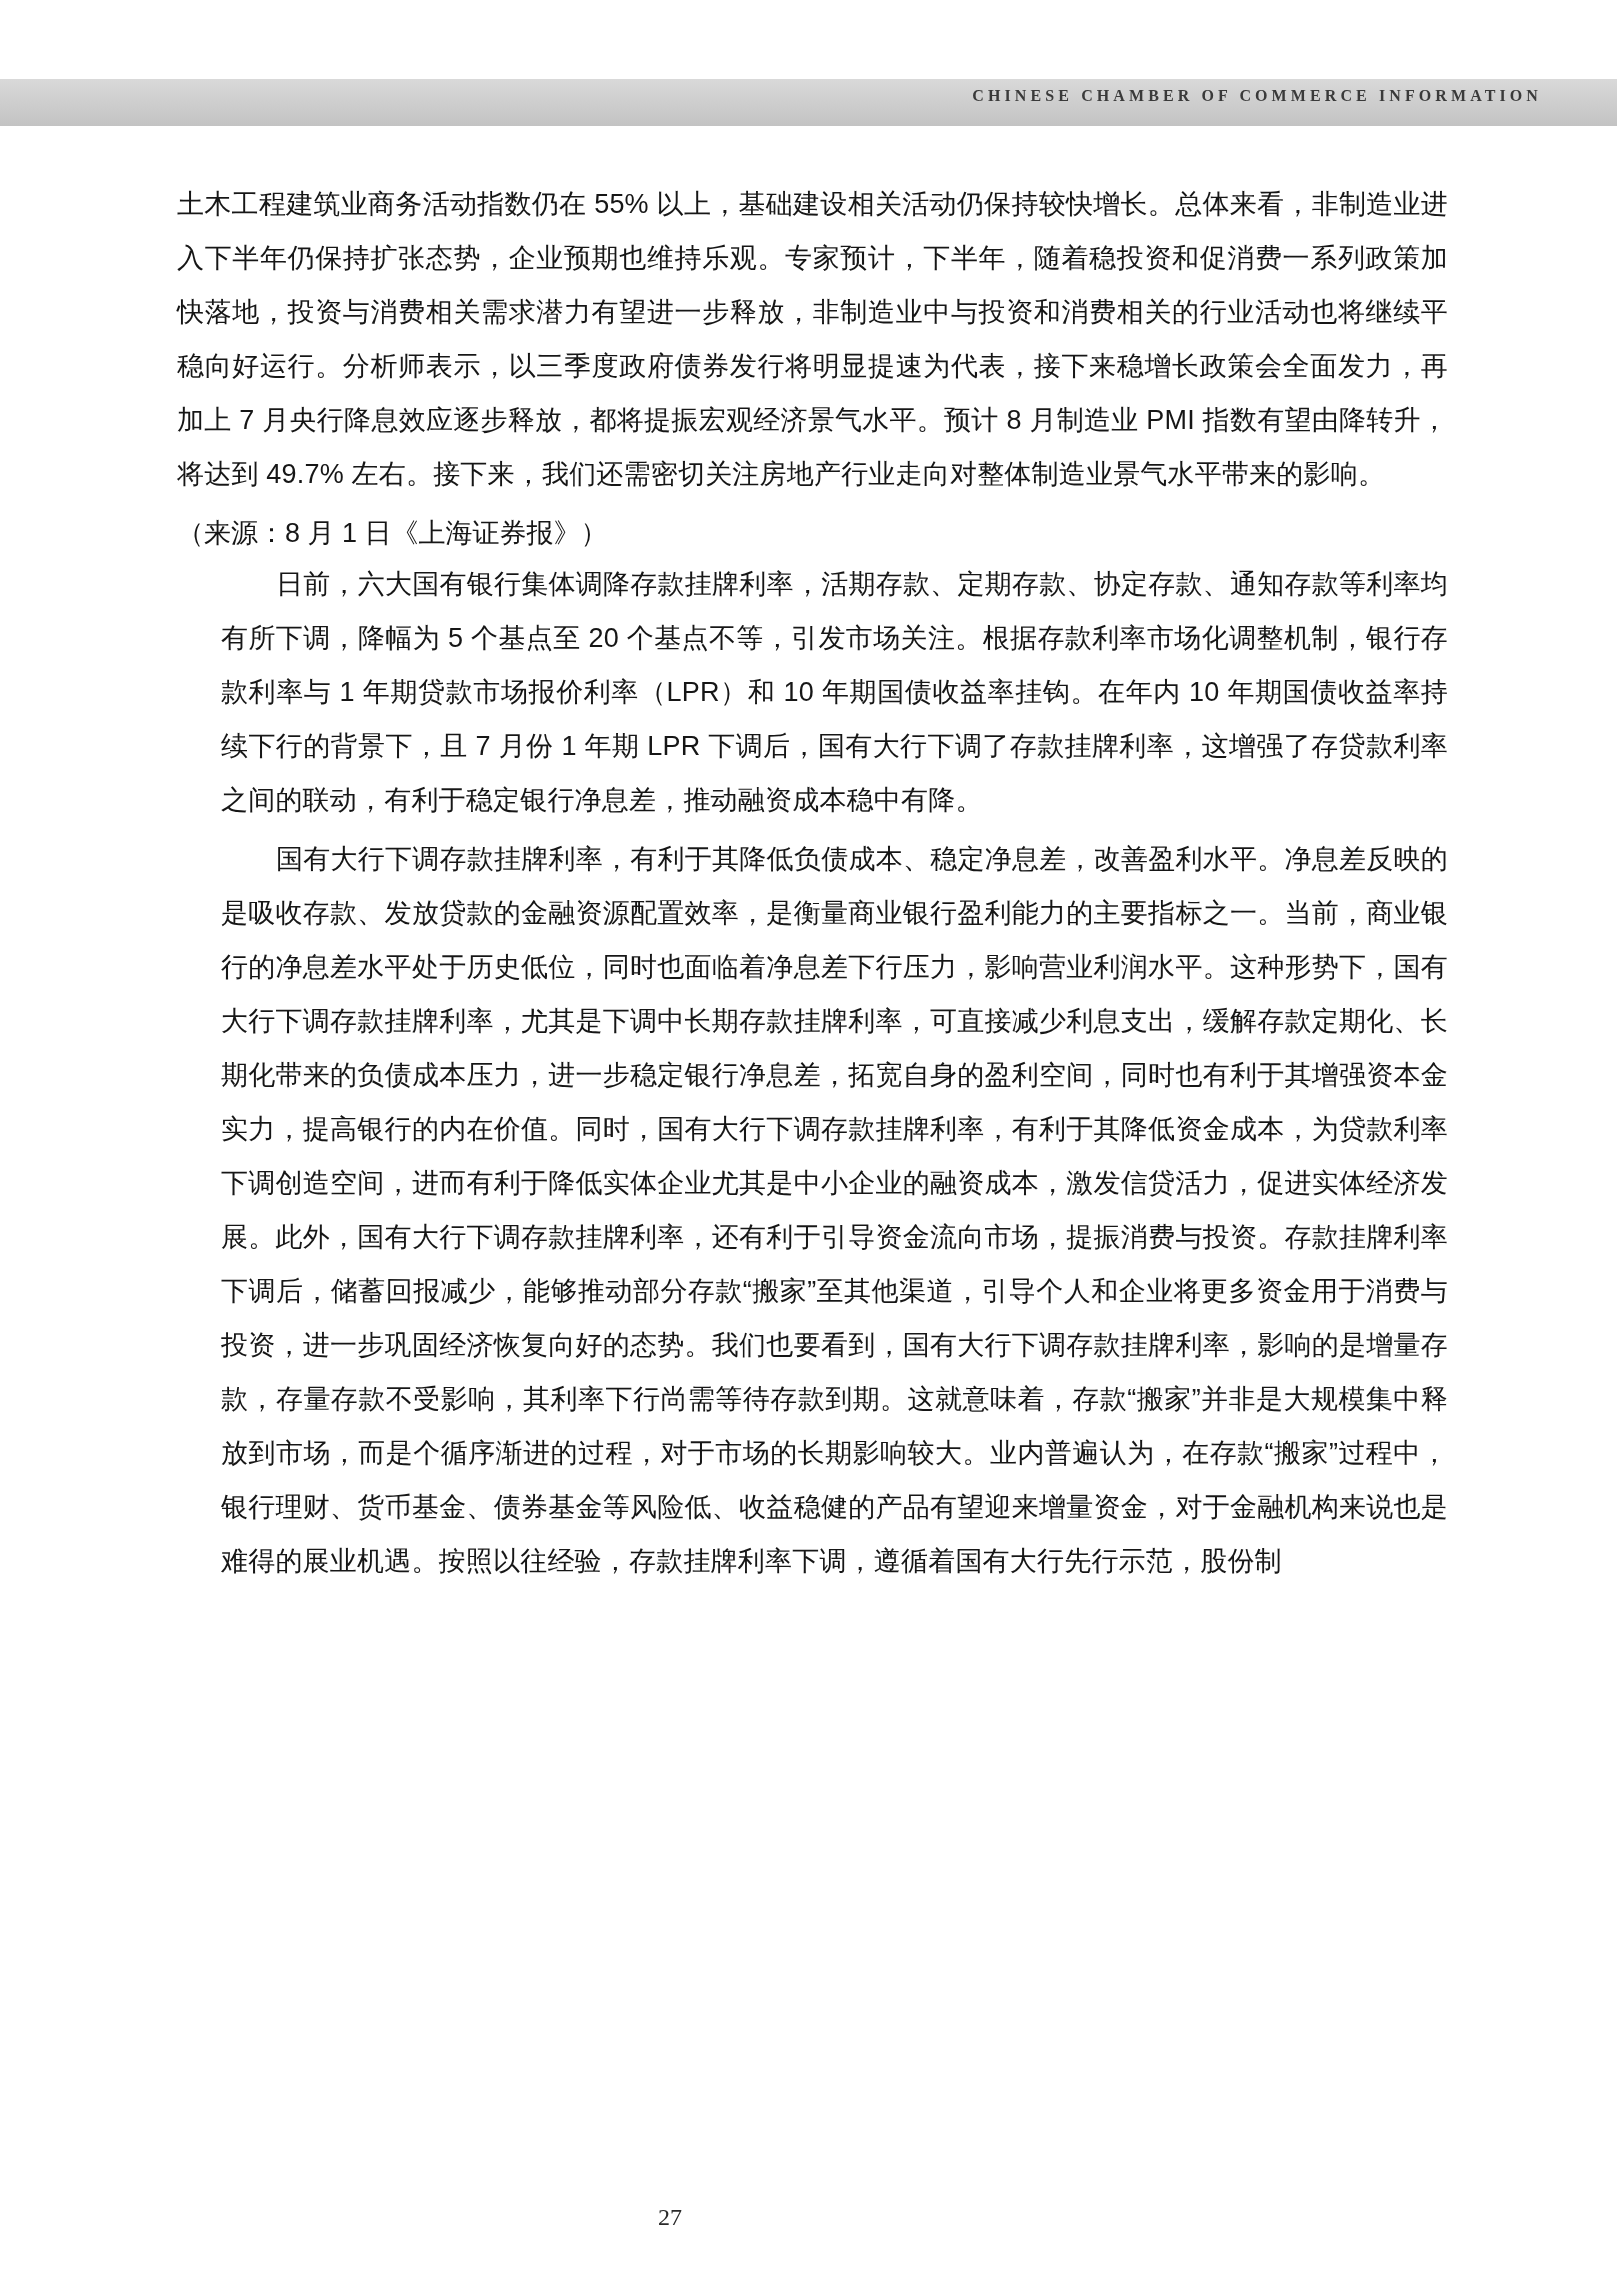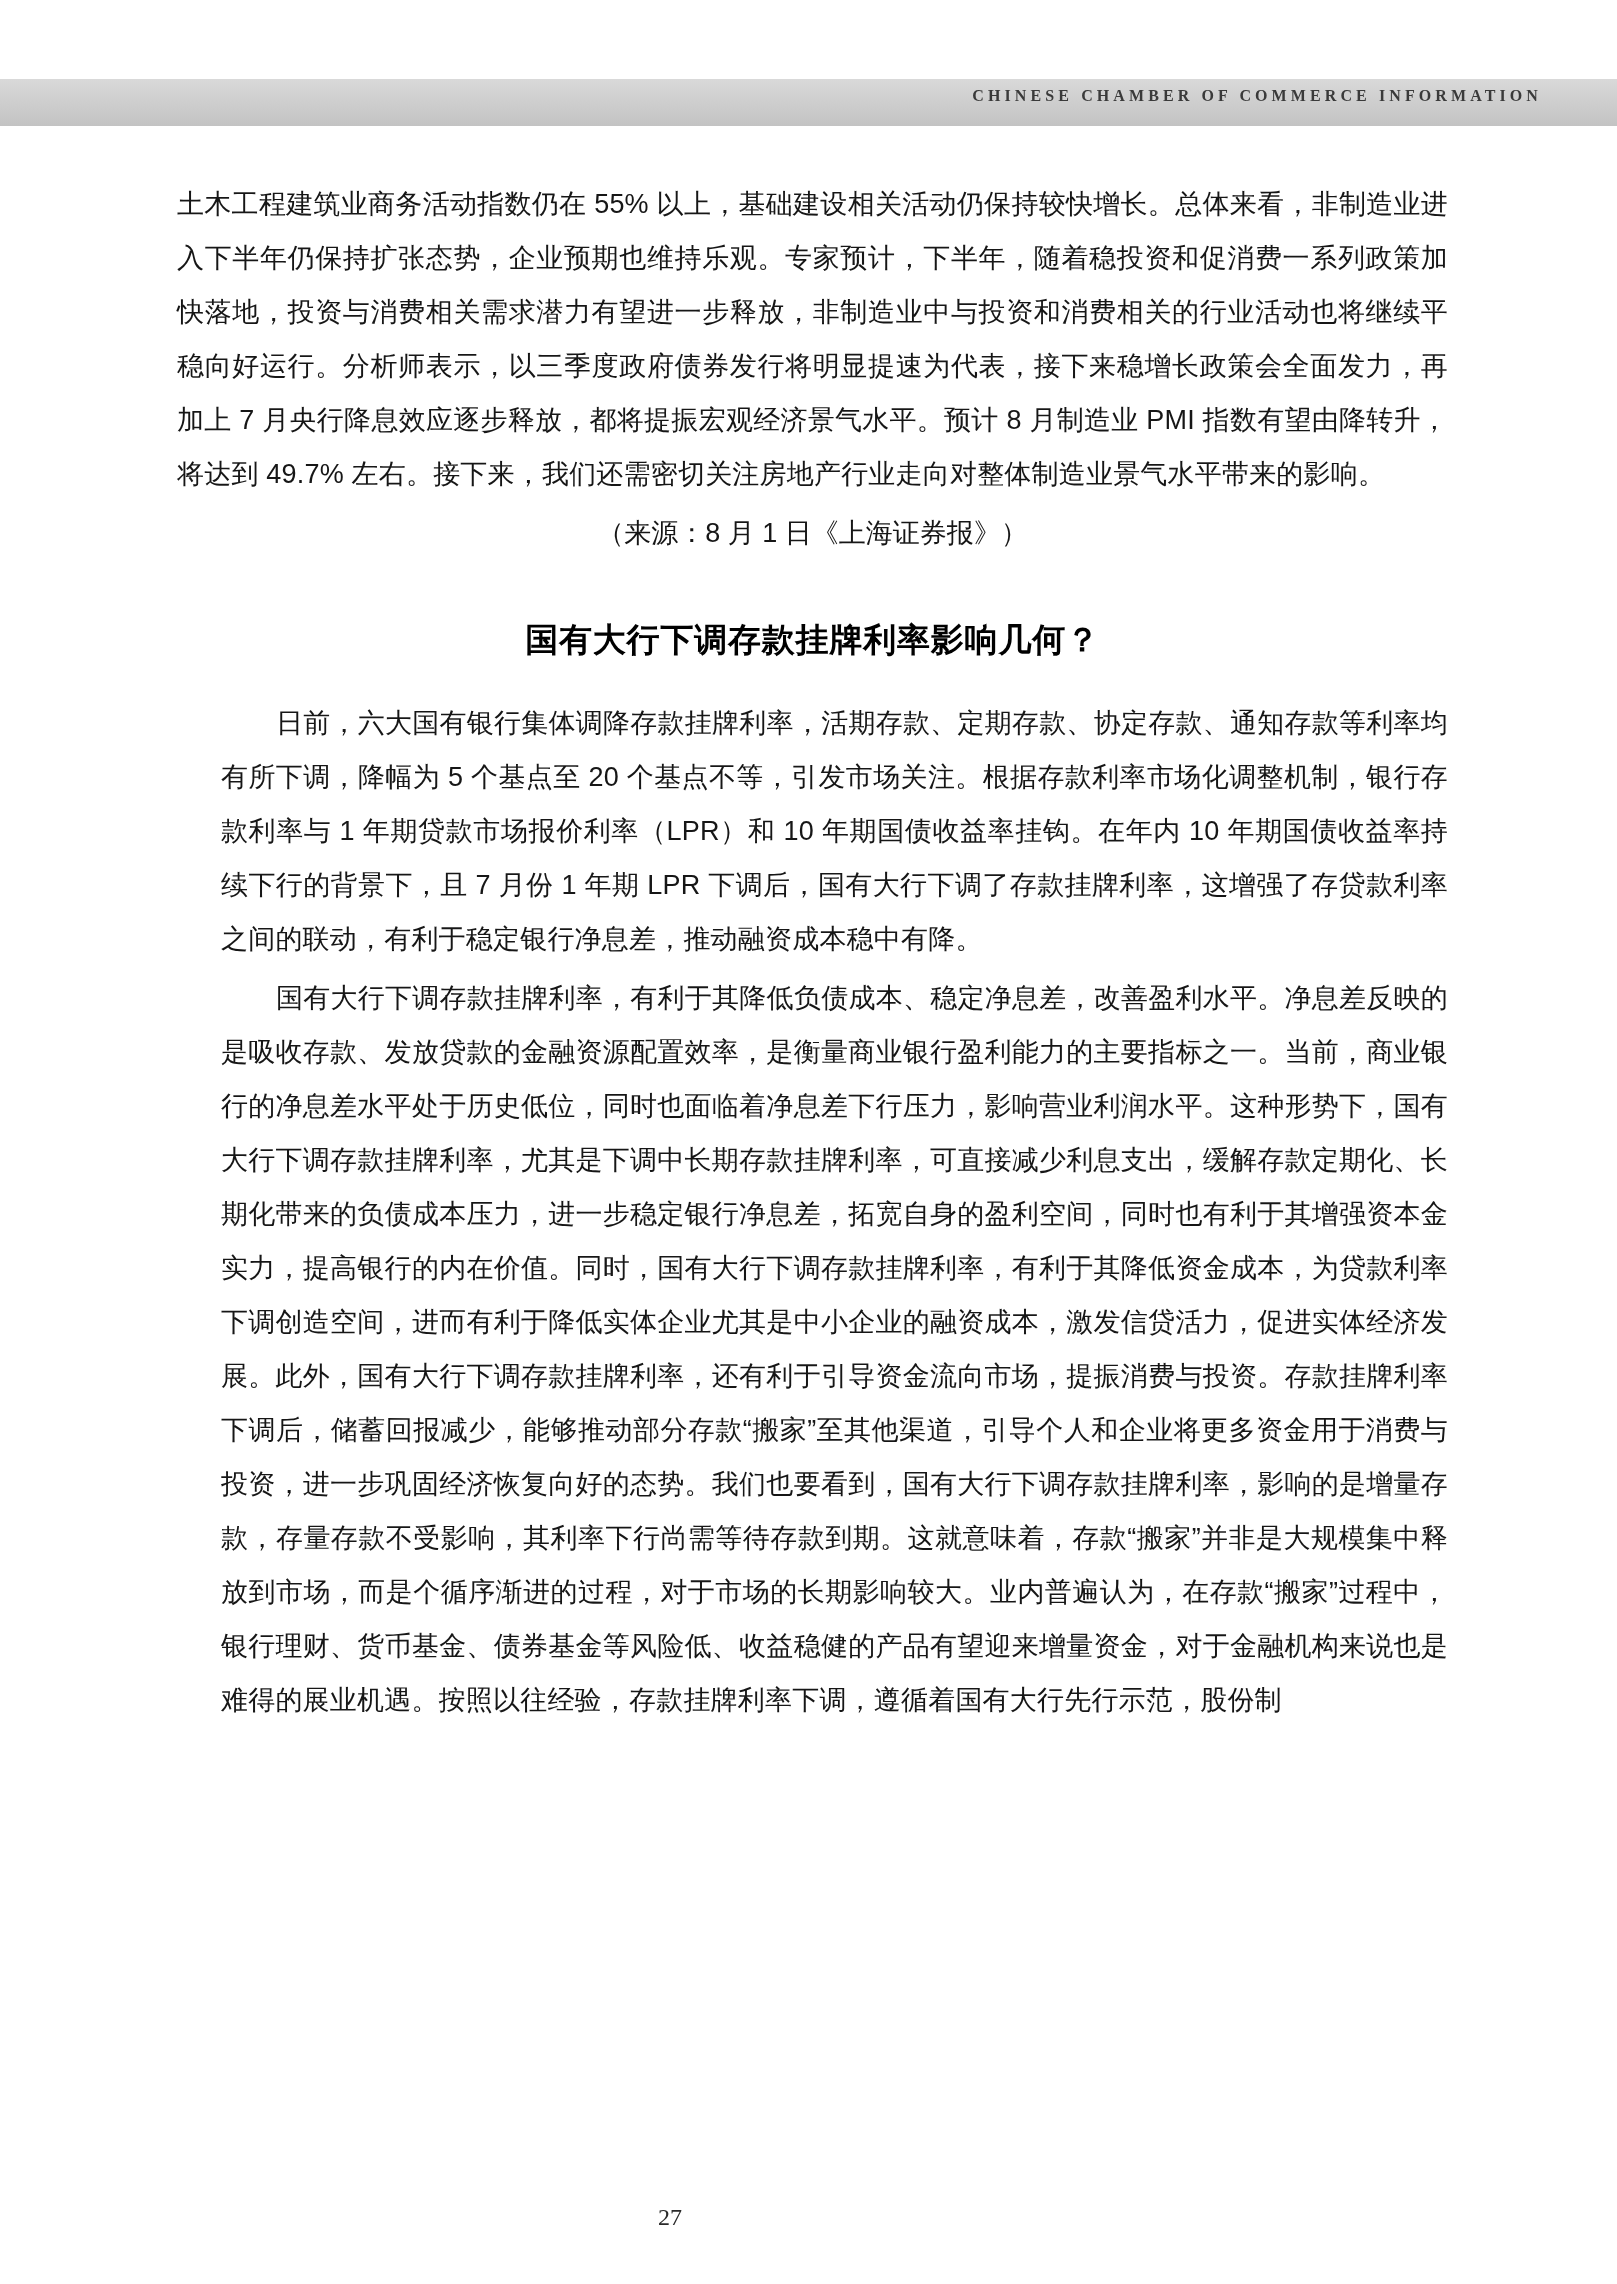--- a/index.html
+++ b/index.html
@@ -63,21 +63,21 @@
     color: #161616;
     letter-spacing: 0.2px;
   }
   p.indent {
     text-indent: 55px;
     margin-left: 44px;
   }
   .source-line {
     font-size: 27px;
     line-height: 47px;
-    text-align: center;
+    text-align: left;
     margin: 9px 0 0 0;
     color: #161616;
   }
 
   h2.article-title {
     font-size: 33px;
     line-height: 47px;
     text-align: center;
     font-weight: bold;
     margin: 59px 0 33px 0;
@@ -106,21 +106,20 @@
 <div class="left-bar"></div>
 <div class="header-band"></div>
 <div class="header-text">CHINESE CHAMBER OF COMMERCE INFORMATION</div>
 
 <div class="page">
 
   <p class="body-text">土木工程建筑业商务活动指数仍在 55% 以上，基础建设相关活动仍保持较快增长。总体来看，非制造业进入下半年仍保持扩张态势，企业预期也维持乐观。专家预计，下半年，随着稳投资和促消费一系列政策加快落地，投资与消费相关需求潜力有望进一步释放，非制造业中与投资和消费相关的行业活动也将继续平稳向好运行。分析师表示，以三季度政府债券发行将明显提速为代表，接下来稳增长政策会全面发力，再加上 7 月央行降息效应逐步释放，都将提振宏观经济景气水平。预计 8 月制造业 PMI 指数有望由降转升，将达到 49.7% 左右。接下来，我们还需密切关注房地产行业走向对整体制造业景气水平带来的影响。</p>
 
   <div class="source-line">（来源：8 月 1 日《上海证券报》）</div>
 
-  <h2 class="article-title">国有大行下调存款挂牌利率影响几何？</h2>
 
   <p class="body-text indent">日前，六大国有银行集体调降存款挂牌利率，活期存款、定期存款、协定存款、通知存款等利率均有所下调，降幅为 5 个基点至 20 个基点不等，引发市场关注。根据存款利率市场化调整机制，银行存款利率与 1 年期贷款市场报价利率（LPR）和 10 年期国债收益率挂钩。在年内 10 年期国债收益率持续下行的背景下，且 7 月份 1 年期 LPR 下调后，国有大行下调了存款挂牌利率，这增强了存贷款利率之间的联动，有利于稳定银行净息差，推动融资成本稳中有降。</p>
   <div class="spacer-sm"></div>
   <p class="body-text indent">国有大行下调存款挂牌利率，有利于其降低负债成本、稳定净息差，改善盈利水平。净息差反映的是吸收存款、发放贷款的金融资源配置效率，是衡量商业银行盈利能力的主要指标之一。当前，商业银行的净息差水平处于历史低位，同时也面临着净息差下行压力，影响营业利润水平。这种形势下，国有大行下调存款挂牌利率，尤其是下调中长期存款挂牌利率，可直接减少利息支出，缓解存款定期化、长期化带来的负债成本压力，进一步稳定银行净息差，拓宽自身的盈利空间，同时也有利于其增强资本金实力，提高银行的内在价值。同时，国有大行下调存款挂牌利率，有利于其降低资金成本，为贷款利率下调创造空间，进而有利于降低实体企业尤其是中小企业的融资成本，激发信贷活力，促进实体经济发展。此外，国有大行下调存款挂牌利率，还有利于引导资金流向市场，提振消费与投资。存款挂牌利率下调后，储蓄回报减少，能够推动部分存款“搬家”至其他渠道，引导个人和企业将更多资金用于消费与投资，进一步巩固经济恢复向好的态势。我们也要看到，国有大行下调存款挂牌利率，影响的是增量存款，存量存款不受影响，其利率下行尚需等待存款到期。这就意味着，存款“搬家”并非是大规模集中释放到市场，而是个循序渐进的过程，对于市场的长期影响较大。业内普遍认为，在存款“搬家”过程中，银行理财、货币基金、债券基金等风险低、收益稳健的产品有望迎来增量资金，对于金融机构来说也是难得的展业机遇。按照以往经验，存款挂牌利率下调，遵循着国有大行先行示范，股份制</p>
 
 </div>
 
 <div class="page-number">27</div>
 
 

